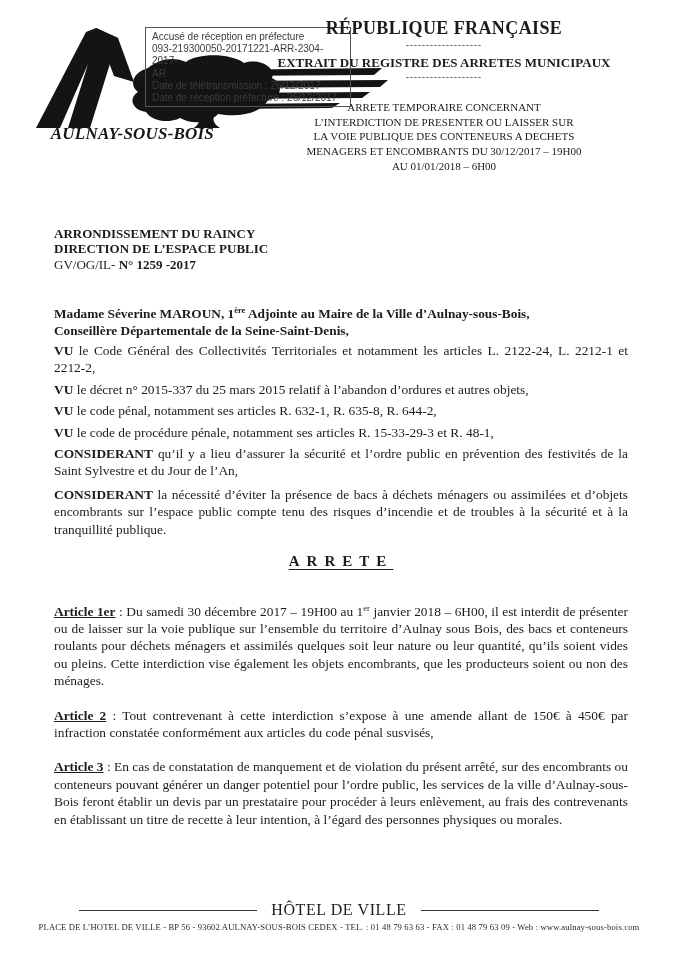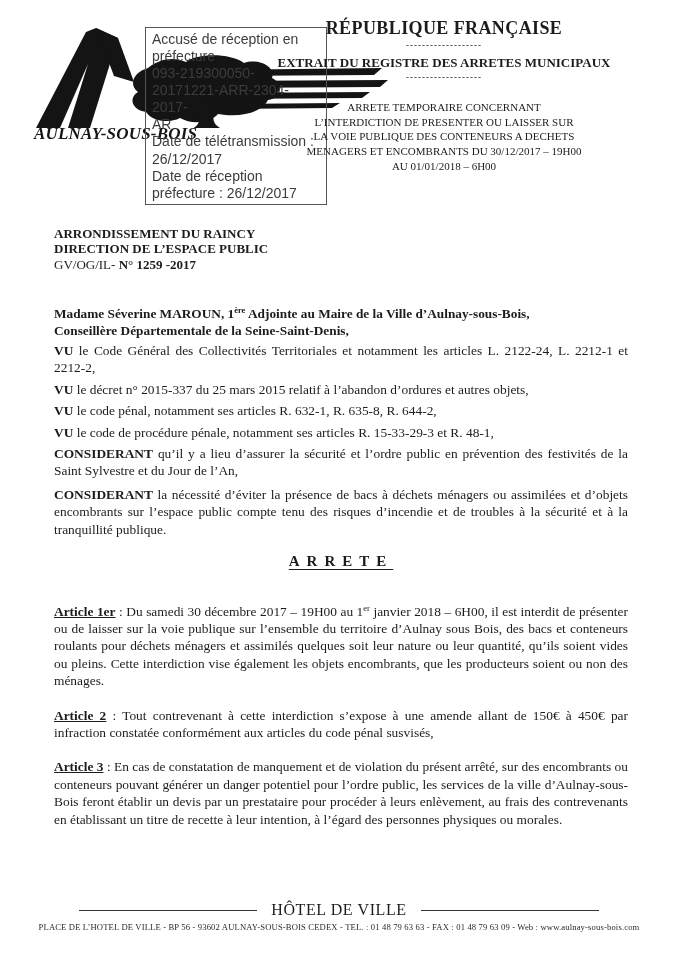--- a/index.html
+++ b/index.html
@@ -15,29 +15,30 @@
   }
 
   
   .logo-svg { position:absolute; left:30px; top:28px; width:360px; height:100px; }
   .logo-name {
     position:absolute; left:34px; top:124px; width:180px;
     font-family:"Liberation Serif", serif;
     font-style:italic; font-weight:bold;
     font-size:17px; letter-spacing:0.2px; color:#161616;
     white-space:nowrap;
+    text-align:right;
   }
 
   
   .stamp {
-    position:absolute; left:145px; top:27px; width:182px; min-height:56px;
+    position:absolute; left:145px; top:27px; width:206px; min-height:56px;
     border:1.5px solid #555;
     padding:3px 5px 2px 6px;
     font-family:"Liberation Sans", sans-serif;
-    font-size:14px; line-height:1.22; color:#3c3c3c;
+    font-size:10px; line-height:1.22; color:#3c3c3c;
     background:transparent;
     z-index:3;
   }
 
   
   .header {
     position:absolute; left:228px; top:18px; width:432px;
     text-align:center; z-index:4;
   }
   .header .republic { font-weight:bold; font-size:18px; letter-spacing:0.4px; }

